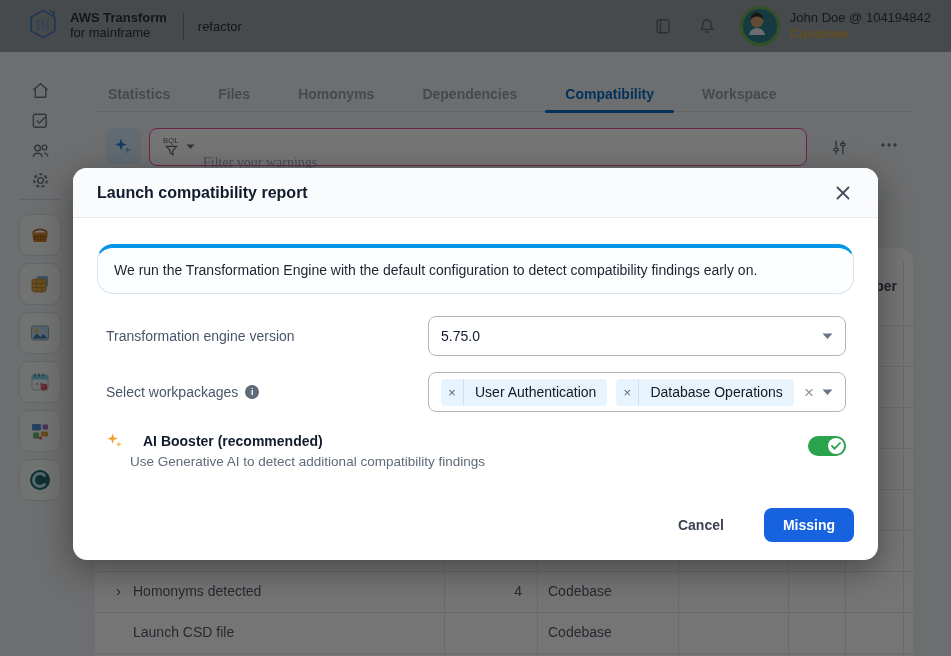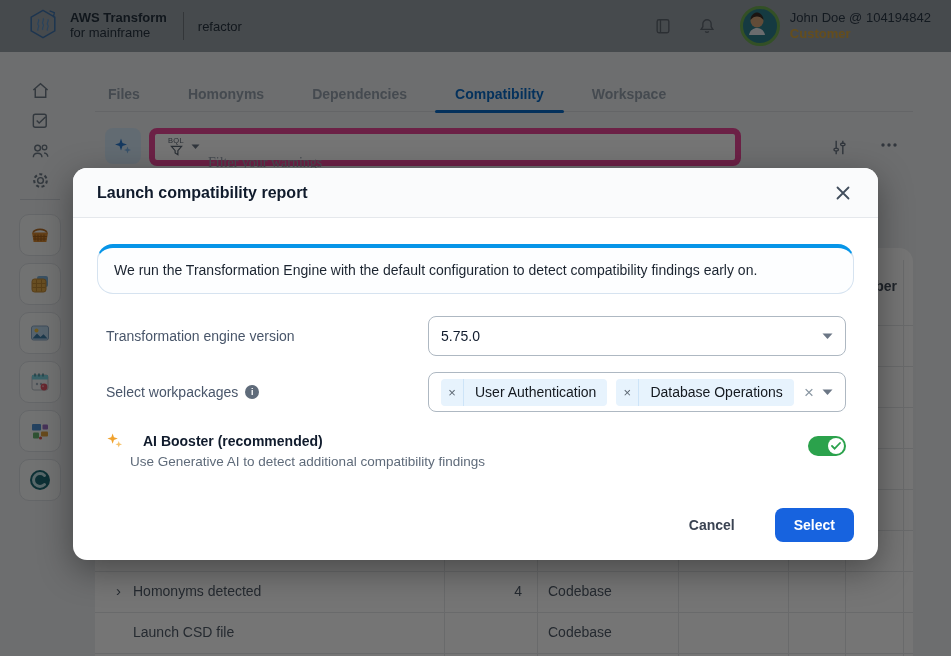--- a/index.html
+++ b/index.html
@@ -31,21 +31,21 @@
 
   
   .tabs-rule{position:absolute;left:95px;top:111px;width:818px;height:1px;background:#d9dde1;}
   .tabs{position:absolute;left:84px;top:76px;display:flex;height:36px;}
   .tab{position:relative;background:none;border:none;padding:0 24px;font-size:14px;font-weight:bold;color:#97a2ae;cursor:pointer;line-height:36px;}
   .tab.active{color:#0a6cc9;}
   .tab.active::after{content:"";position:absolute;left:4px;right:4px;bottom:-1px;height:3px;background:#0a6cc9;border-radius:2px;}
 
   
   .ai-filter-btn{position:absolute;left:105px;top:128px;width:36px;height:36px;border:none;border-radius:8px;background:#d6e9f9;display:flex;align-items:center;justify-content:center;cursor:pointer;}
-  .filter-box{position:absolute;left:149px;top:128px;width:592px;height:38px;background:#fff;border:6px solid #ec4899;border-radius:8px;display:flex;align-items:center;box-sizing:border-box;padding:0 10px;}
+  .filter-box{position:absolute;left:149px;top:128px;width:658px;height:38px;background:#fff;border:1px solid #ec4899;border-radius:8px;display:flex;align-items:center;box-sizing:border-box;padding:0 10px;}
   .bql-group{display:flex;flex-direction:column;align-items:center;width:22px;margin-right:2px;}
   .bql-label{font-size:7.5px;color:#5d6875;letter-spacing:.4px;line-height:8px;}
   .filter-caret{margin:0 6px 0 2px;}
   .filter-box input{flex:1;border:none;outline:none;font-size:14px;color:#30394a;background:transparent;font-family:Liberation Serif, serif;margin-top:32px;}
   .filter-box input::placeholder{color:#9aa5b1;}
   .tool-btn{position:absolute;background:none;border:none;cursor:pointer;padding:4px;display:flex;align-items:center;}
   .tool-prefs{left:826px;top:134px;}
   .tool-more{left:876px;top:138px;}
 
   
@@ -213,20 +213,21 @@
     <button class="app-btn" style="top:407px">
       <svg width="26" height="26" viewBox="0 0 26 26">
           <circle cx="13" cy="13" r="10" fill="#1d6a73"></circle>
           <path d="M17.5 8.5a6.4 6.4 0 1 0 0 9" fill="none" stroke="#bfe3e8" stroke-width="3" stroke-linecap="round"></path>
         </svg>
     </button>
   </div>
 
   <div class="tabs-rule"></div>
   <nav class="tabs">
+    <button class="tab">Statistics</button>
     <button class="tab">Files</button>
     <button class="tab">Homonyms</button>
     <button class="tab">Dependencies</button>
     <button class="tab active">Compatibility</button>
     <button class="tab">Workspace</button>
   </nav>
 
   <button class="ai-filter-btn">
     <svg width="20" height="20" viewBox="0 0 20 20">
         <path d="M8 2.5l1.5 4.5L14 8.5 9.5 10 8 14.5 6.5 10 2 8.5l4.5-1.5z" fill="#2f7dd1"></path>
@@ -350,17 +351,17 @@
             <svg width="10" height="8" viewBox="0 0 10 8">
                 <path d="M1 4l2.6 2.6L9 1" fill="none" stroke="#2ba24c" stroke-width="1.8" stroke-linecap="round"></path>
               </svg>
           </span>
         </button>
       </div>
     </div>
 
     <div class="m-foot">
       <button class="btn-cancel">Cancel</button>
-      <button class="btn-launch">Select</button>
+      <button class="btn-launch">Missing</button>
     </div>
   </div>
 
 </div>
 
 </body></html>

